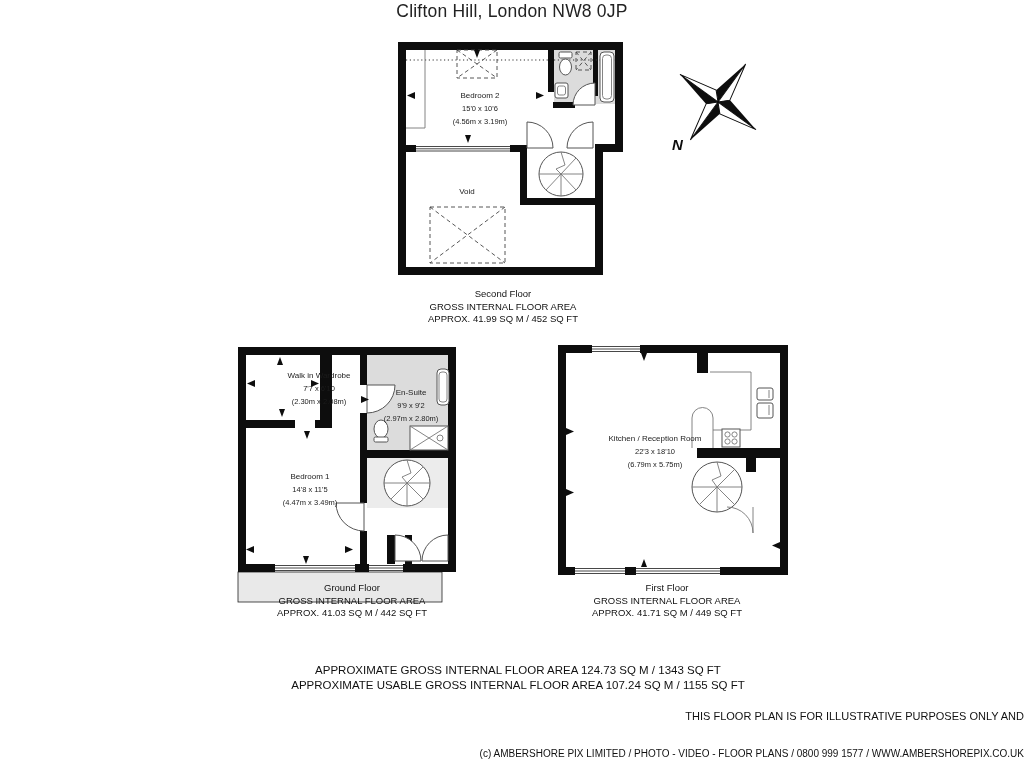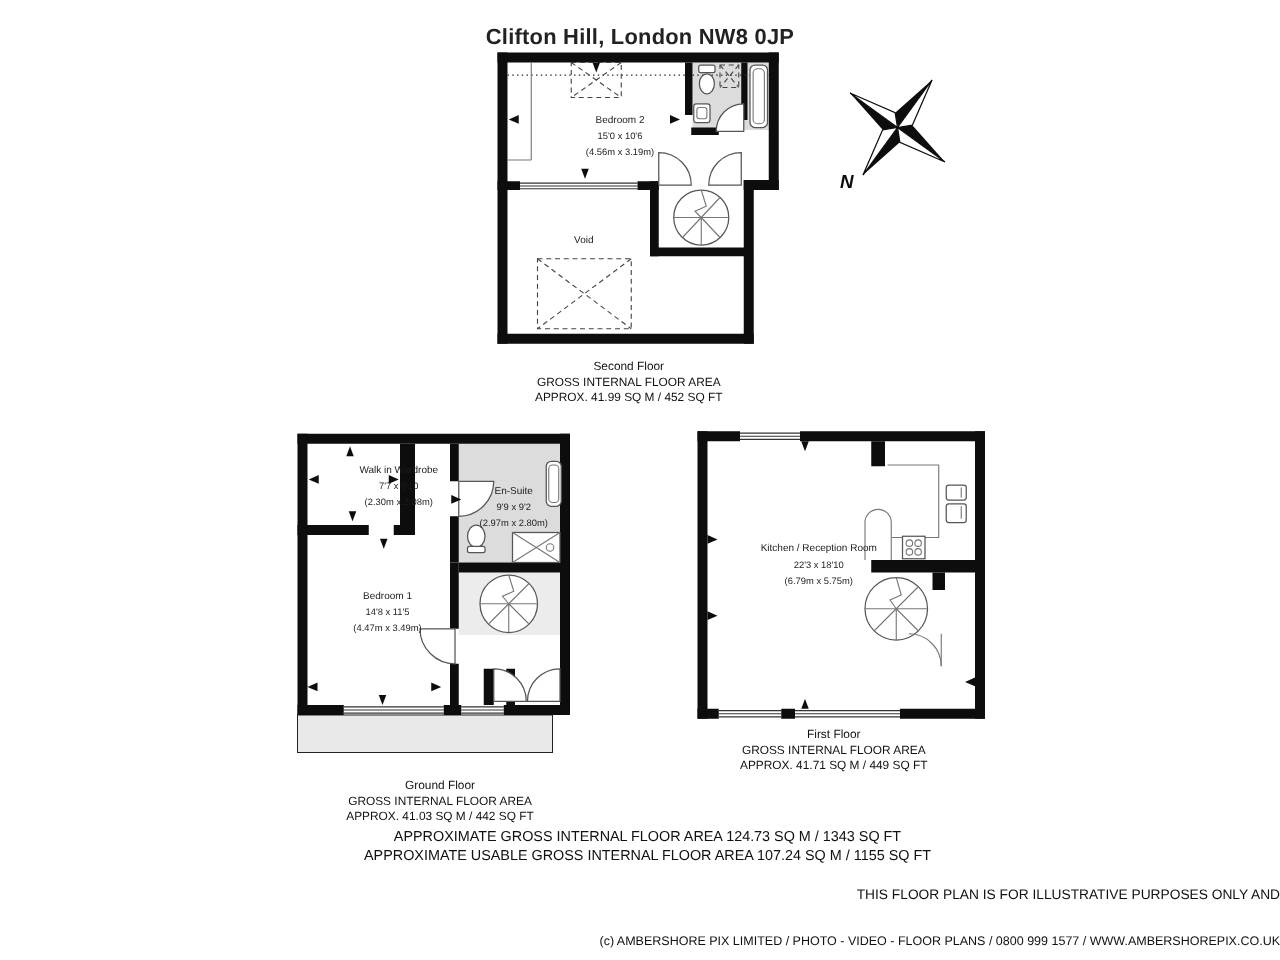--- a/index.html
+++ b/index.html
@@ -1,20 +1,20 @@
 <!DOCTYPE html>
 <html><head>
 <meta charset="utf-8">
 <style>
   html,body{margin:0;padding:0;background:#fff;}
   #canvas{position:relative;width:1024px;height:768px;background:#fff;overflow:hidden;
           font-family:"Liberation Sans",sans-serif;color:#1a1a1a;}
   .abs{position:absolute;}
   .ctr{transform:translateX(-50%);text-align:center;white-space:nowrap;}
-  #title{left:0;right:0;top:19px;text-align:center;font-size:17.5px;font-weight:700;color:#222;letter-spacing:.2px;}
+  #title{left:0;right:0;top:1px;text-align:center;font-size:17.5px;font-weight:400;color:#222;letter-spacing:.2px;}
   .room-label{font-size:7.5px;line-height:13px;color:#1c1c1c;}
   .room-label .rn{font-size:8px;}
   .floor-caption{font-size:9.5px;line-height:12.5px;color:#111;}
   .summary{left:12px;right:0;text-align:center;font-size:11.5px;line-height:15px;color:#111;}
   .disclaimer{left:0;right:0;text-align:right;font-size:11px;line-height:14px;color:#111;}
   .copyright{left:0;right:0;text-align:center;font-size:10px;color:#111;}
   svg{display:block;}
   .wall{fill:#0d0d0d;}
   .bathfill{fill:#dcdcdc;}
   .stairfill{fill:#ececec;}
@@ -257,21 +257,21 @@
 
     <g>
       <polygon class="mark" points="88,12 94,12 91,20"></polygon>
       <polygon class="mark" points="88,226 94,226 91,218"></polygon>
       <polygon class="mark" points="13,87 13,94 21,90.5"></polygon>
       <polygon class="mark" points="13,148 13,155 21,151.5"></polygon>
       <polygon class="mark" points="227,201 227,208 219,204.5"></polygon>
     </g>
   </svg>
 
-  <div class="abs ctr room-label" style="left:496px;top:89px;">
+  <div class="abs ctr room-label" style="left:480px;top:89px;">
     <div class="rn">Bedroom 2</div>
     <div>15'0 x 10'6</div>
     <div>(4.56m x 3.19m)</div>
   </div>
   <div class="abs ctr room-label" style="left:467px;top:185px;">
     <div class="rn">Void</div>
   </div>
   <div class="abs ctr room-label" style="left:287px;top:369px;margin-left:32px;">
     <div class="rn">Walk in Wardrobe</div>
     <div>7'7 x 6'10</div>
@@ -291,21 +291,21 @@
     <div class="rn">Kitchen / Reception Room</div>
     <div>22'3 x 18'10</div>
     <div>(6.79m x 5.75m)</div>
   </div>
 
   <div class="abs ctr floor-caption" style="left:503px;top:288px;">
     <div>Second Floor</div>
     <div>GROSS INTERNAL FLOOR AREA</div>
     <div>APPROX. 41.99 SQ M / 452 SQ FT</div>
   </div>
-  <div class="abs ctr floor-caption" style="left:352px;top:623px;">
+  <div class="abs ctr floor-caption" style="left:352px;top:582px;">
     <div>Ground Floor</div>
     <div>GROSS INTERNAL FLOOR AREA</div>
     <div>APPROX. 41.03 SQ M / 442 SQ FT</div>
   </div>
   <div class="abs ctr floor-caption" style="left:667px;top:582px;">
     <div>First Floor</div>
     <div>GROSS INTERNAL FLOOR AREA</div>
     <div>APPROX. 41.71 SQ M / 449 SQ FT</div>
   </div>
 

